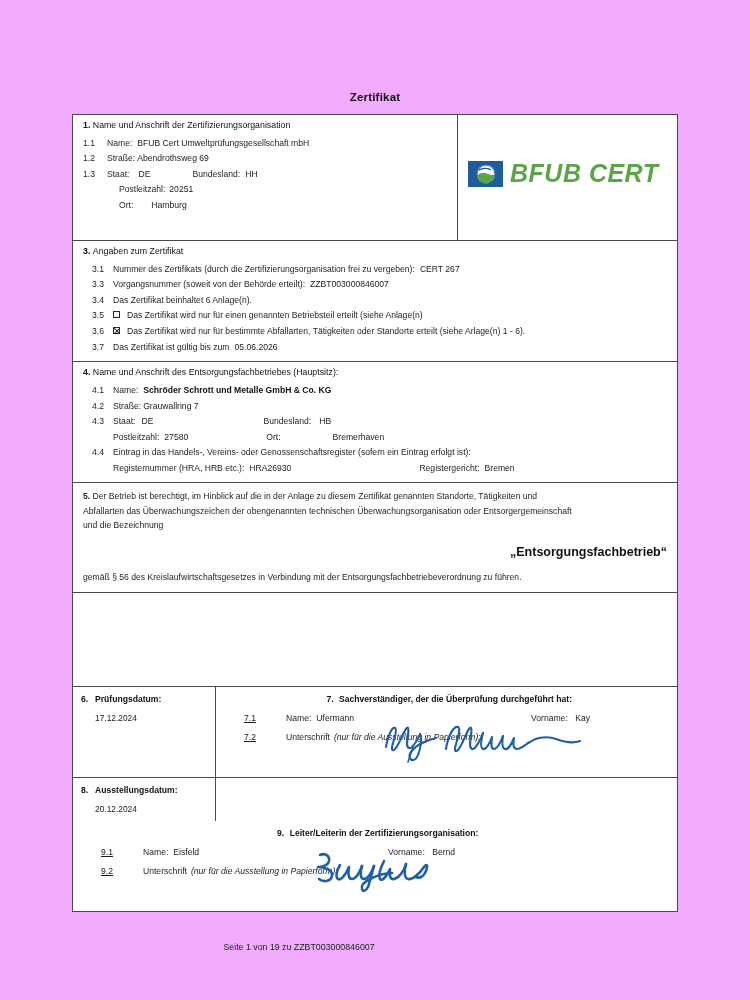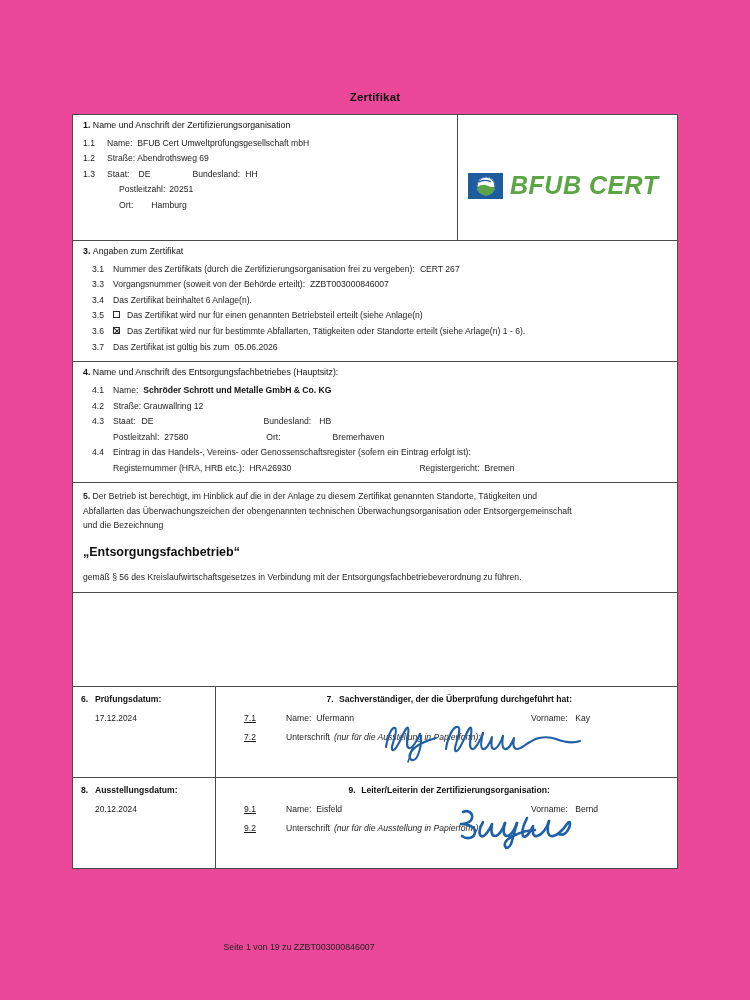--- a/index.html
+++ b/index.html
@@ -13,21 +13,21 @@
     position: relative;
     font-family: "Liberation Sans", sans-serif;
     color: #1a1a1a;
     overflow: hidden;
   }
 
   
   .page {
     position: absolute;
     inset: 0;
-    background: #ec4899;
+    background: #f0abfc;
   }
 
   
   .doc-title {
     position: absolute;
     top: 91px;
     left: 0;
     width: 750px;
     text-align: center;
     font-size: 11.5px;
@@ -45,21 +45,21 @@
     border: 1px solid #4a4a4a;
     box-sizing: border-box;
     background: #fff;
   }
 
   .sect {
     border-bottom: 1px solid #4a4a4a;
     position: relative;
     box-sizing: border-box;
   }
-  .sect:last-child { border-bottom: none; }
+  .sect:last-child { border-bottom: none; flex-direction: column; }
 
   .pad {
     padding: 6px 10px 8px 10px;
   }
 
   .row {
     display: flex;
     align-items: baseline;
     line-height: 1.0;
     margin-bottom: 7px;
@@ -100,21 +100,20 @@
   .s1-right {
     flex: 1;
     position: relative;
   }
   .logo-wrap {
     position: absolute;
     left: 10px;
     top: 44px;
     display: flex;
     align-items: center;
-    margin-top: 12px;
   }
   .logo-mark {
     width: 35px;
     height: 26px;
     background: #1f5c9e;
     display: flex;
     align-items: center;
     justify-content: center;
     flex: none;
   }
@@ -155,21 +154,21 @@
   .cb.checked::after  { transform: translate(-50%,-50%) rotate(-45deg); }
 
   
   .s5 .para {
     font-size: 8.6px;
     line-height: 1.65;
     color: #1e1e1e;
     margin: 0;
   }
   .s5 .big {
-    text-align: left;
+    text-align: right;
     font-size: 12.5px;
     font-weight: bold;
     color: #111;
     margin: 13px 0 11px 0;
   }
   .s5 .lead { font-weight: bold; }
 
   
   .blank { height: 94px; }
 
@@ -345,21 +344,21 @@
 
       <div class="row">
         <span class="num w-num3">4.1</span>
         <span class="lbl">Name:</span>
         <span class="val-bold" style="margin-left:5px">Schröder Schrott und Metalle GmbH &amp; Co. KG</span>
       </div>
 
       <div class="row">
         <span class="num w-num3">4.2</span>
         <span class="lbl">Straße:</span>
-        <span class="val" style="margin-left:2px">Grauwallring  12</span>
+        <span class="val" style="margin-left:2px">Grauwallring  7</span>
       </div>
 
       <div class="row">
         <span class="num w-num3">4.3</span>
         <span class="lbl">Staat:</span>
         <span class="val" style="margin-left:6px">DE</span>
         <span class="lbl" style="margin-left:110px">Bundesland:</span>
         <span class="val" style="margin-left:8px">HB</span>
       </div>
 

